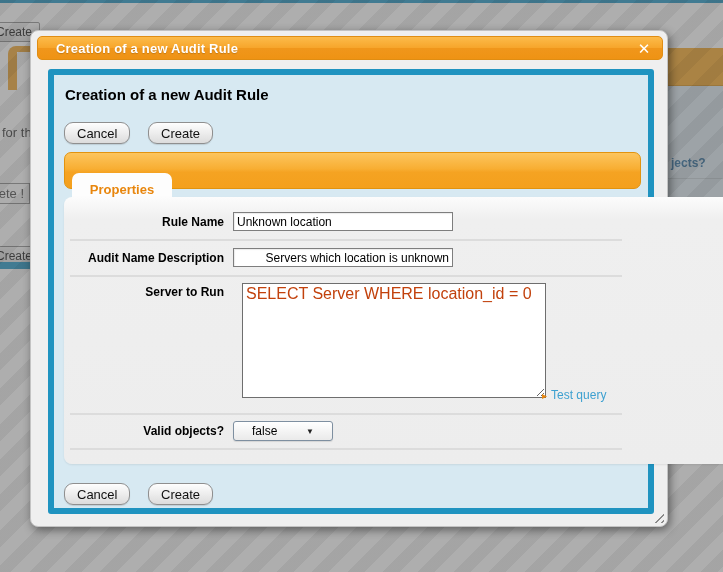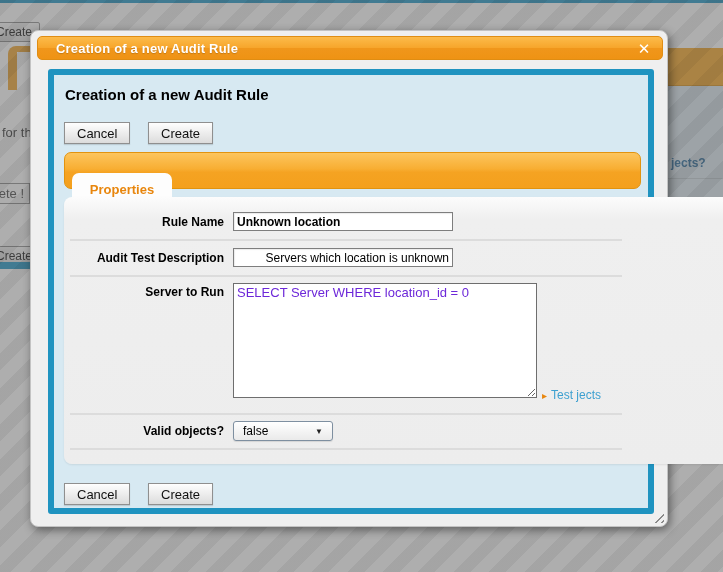--- a/index.html
+++ b/index.html
@@ -71,21 +71,21 @@
     border:6px solid #1f93c0; border-radius:3px; background:#d7e9f2;
   }
   .dlg-heading{
     position:absolute; left:11px; top:11px;
     font-size:15px; font-weight:bold; color:#000;
   }
   .btn{
     position:absolute; height:22px; padding:0 12px;
     display:inline-flex; align-items:center; justify-content:center;
     background:linear-gradient(#fefefe,#dcdcdc);
-    border:1px solid #8f8f8f; border-radius:0;
+    border:1px solid #8f8f8f; border-radius:9px;
     font-size:13px; color:#111; cursor:pointer;
     box-shadow:0 1px 1px rgba(0,0,0,0.12);
   }
   .btn-cancel-top{ left:10px; top:47px; }
   .btn-create-top{ left:94px; top:47px; }
   .btn-cancel-bottom{ left:10px; top:408px; }
   .btn-create-bottom{ left:94px; top:408px; }
   .tabbar{
     position:absolute; left:10px; top:77px; width:577px; height:37px;
     border:1px solid #e2930f; border-radius:7px;
@@ -108,35 +108,35 @@
     font-size:12px; font-weight:bold; color:#000;
   }
   .sep{ position:absolute; left:6px; width:552px; height:2px; background:#dcdcdc; }
   .txt-input{
     position:absolute; left:169px; width:220px; height:19px;
     border:1px solid #7e7e7e; background:#fff; font-size:12px; color:#000;
     padding:1px 3px; font-family:"Liberation Sans","DejaVu Sans",sans-serif;
     box-shadow:inset 1px 1px 1px rgba(0,0,0,0.08);
   }
   .txt-area{
-    position:absolute; left:169px; top:86px; width:304px; height:115px;
-    border:1px solid #6e6e6e; background:#fff; font-size:13px; color:#6d28d9;
+    position:absolute; left:178px; top:86px; width:304px; height:115px;
+    border:1px solid #6e6e6e; background:#fff; font-size:16px; color:#c2410c;
     padding:1px 3px; resize:both; font-family:"Liberation Sans","DejaVu Sans",sans-serif;
   }
   .test-query{
     position:absolute; left:478px; top:191px; font-size:12px; color:#3da0d0;
     cursor:pointer; white-space:nowrap;
   }
   .test-query .bullet{ color:#e8860d; font-size:10px; margin-right:4px; }
   .fake-select{
     position:absolute; left:169px; top:224px; width:100px; height:20px;
     border:1px solid #7e8fa0; border-radius:3px;
     background:linear-gradient(#ffffff,#eaeaea);
     display:flex; align-items:center; font-size:12px; color:#000;
-    padding:0 9px; cursor:pointer;
+    padding:0 18px; cursor:pointer;
     box-shadow:0 1px 1px rgba(0,0,0,0.1);
   }
   .fake-select .sel-arrow{ margin-left:auto; font-size:8px; color:#222; }
   .resize-grip{
     position:absolute; right:3px; bottom:3px; width:13px; height:13px;
     background:repeating-linear-gradient(135deg,#8a8a8a 0 1px,rgba(0,0,0,0) 1px 4px);
     clip-path:polygon(100% 0, 100% 100%, 0 100%);
     cursor:se-resize;
   }
 </style>
@@ -183,31 +183,31 @@
       <button class="btn btn-cancel-top">Cancel</button>
       <button class="btn btn-create-top">Create</button>
 
       <div class="tabbar">
         <div class="tab">Properties</div>
       </div>
 
       <div class="panel">
 
         <div class="field-label" style="top:18px;">Rule Name</div>
-        <input class="txt-input" style="top: 15px; font-weight: bold;" type="text" value="Unknown location">
+        <input class="txt-input" style="top: 15px;" type="text" value="Unknown location">
         <div class="sep" style="top:42px;"></div>
 
-        <div class="field-label" style="top:54px;">Audit Test Description</div>
+        <div class="field-label" style="top:54px;">Audit Name Description</div>
         <input class="txt-input" style="top: 51px; text-align: right;" type="text" value="Servers which location is unknown">
         <div class="sep" style="top:78px;"></div>
 
         <div class="field-label" style="top:88px;">Server to Run</div>
         <textarea class="txt-area" style="">SELECT Server WHERE location_id = 0</textarea>
         <div class="test-query">
-          <span class="bullet">▸</span><span>Test jects</span>
+          <span class="bullet">▸</span><span>Test query</span>
         </div>
         <div class="sep" style="top:216px;"></div>
 
         <div class="field-label" style="top:227px;padding-left:41px;">Valid objects?</div>
         <div class="fake-select">
           <span>false</span>
           <span class="sel-arrow">▼</span>
         </div>
         <div class="sep" style="top:251px;"></div>
 

